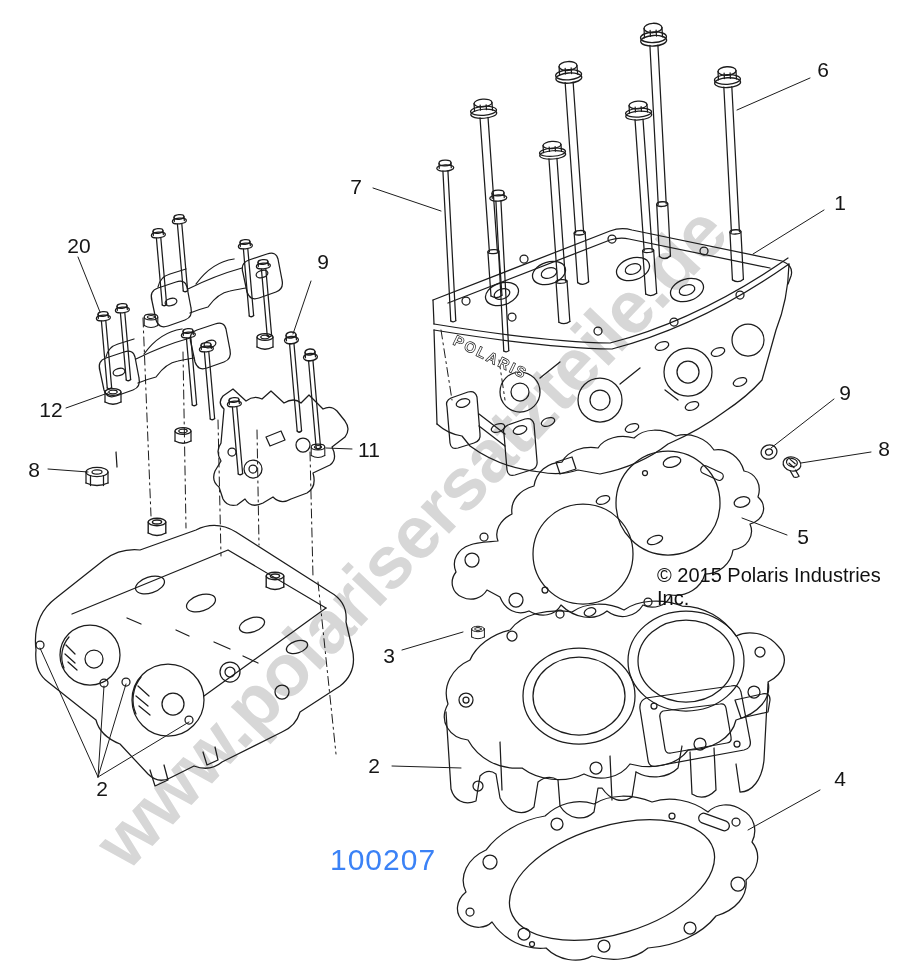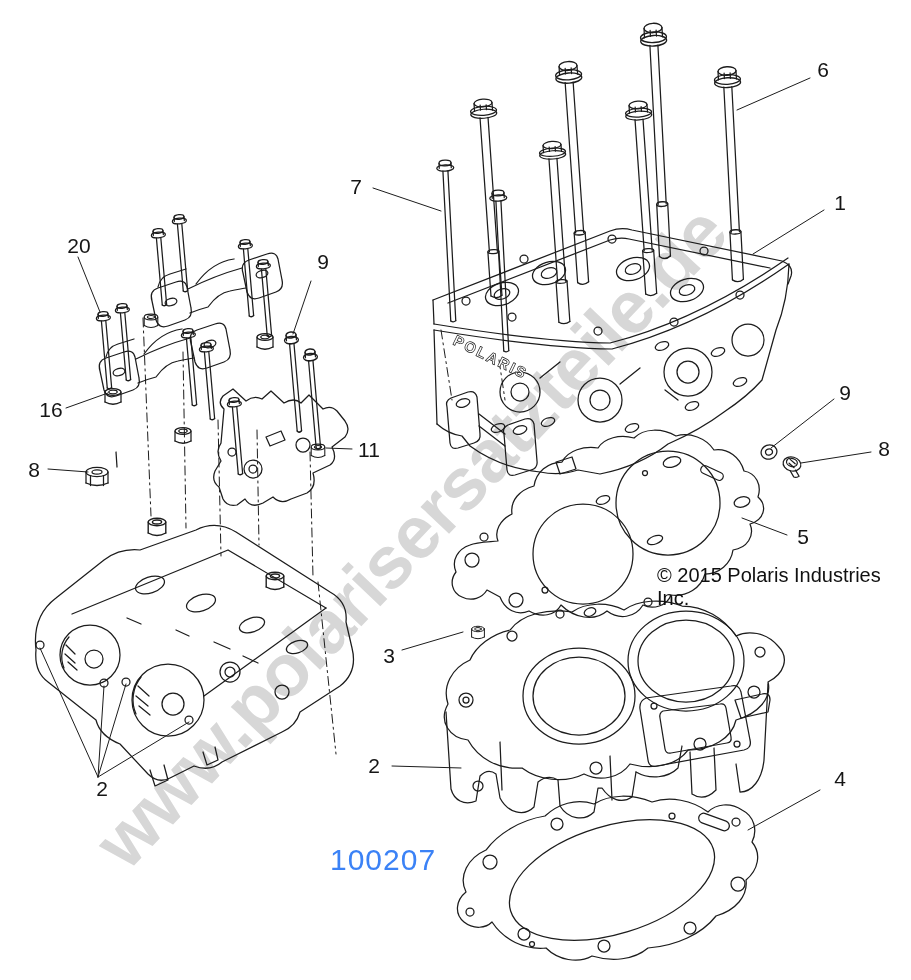--- a/index.html
+++ b/index.html
@@ -332,21 +332,21 @@
 
   <div class="callout" style="left:840px;top:203px">1</div>
   <div class="callout" style="left:374px;top:766px">2</div>
   <div class="callout" style="left:389px;top:656px">3</div>
   <div class="callout" style="left:840px;top:779px">4</div>
   <div class="callout" style="left:803px;top:537px">5</div>
   <div class="callout" style="left:823px;top:70px">6</div>
   <div class="callout" style="left:356px;top:187px">7</div>
   <div class="callout" style="left:884px;top:449px">8</div>
   <div class="callout" style="left:845px;top:393px">9</div>
-  <div class="callout" style="left:51px;top:410px">16</div>
+  <div class="callout" style="left:51px;top:410px">12</div>
   <div class="callout" style="left:34px;top:470px">8</div>
   <div class="callout" style="left:79px;top:246px">20</div>
   <div class="callout" style="left:323px;top:262px">9</div>
   <div class="callout" style="left:369px;top:450px">11</div>
   <div class="callout" style="left:102px;top:789px">2</div>
 
   <div class="copyright">© 2015 Polaris Industries Inc.</div>
   <div class="figno">100207</div>
 </div>
 

